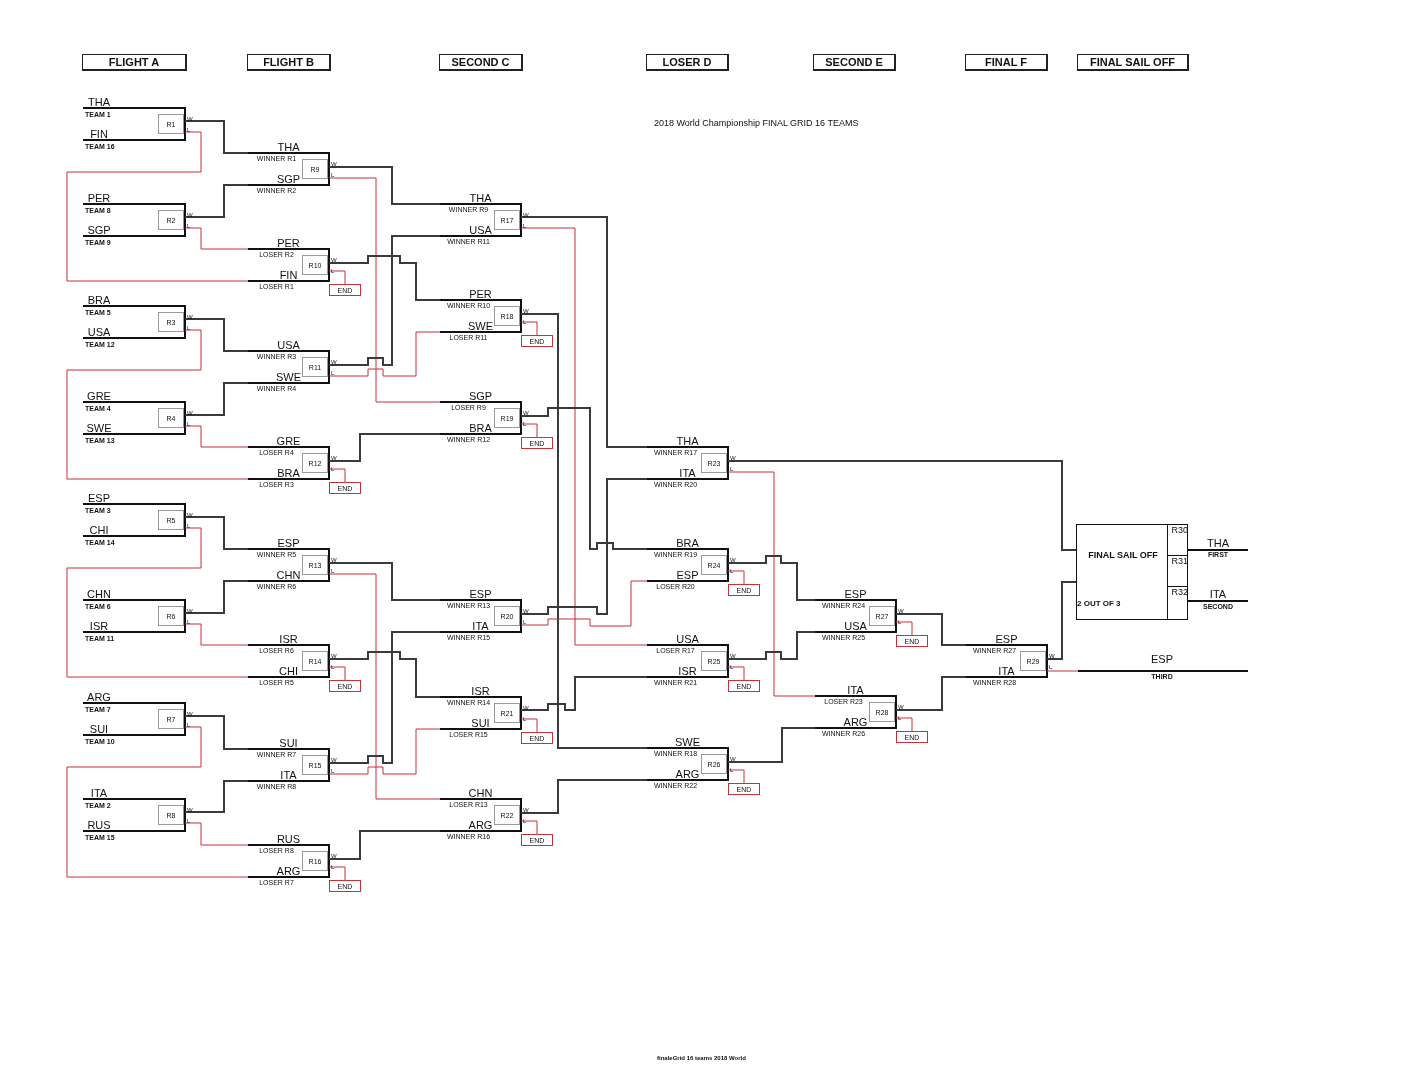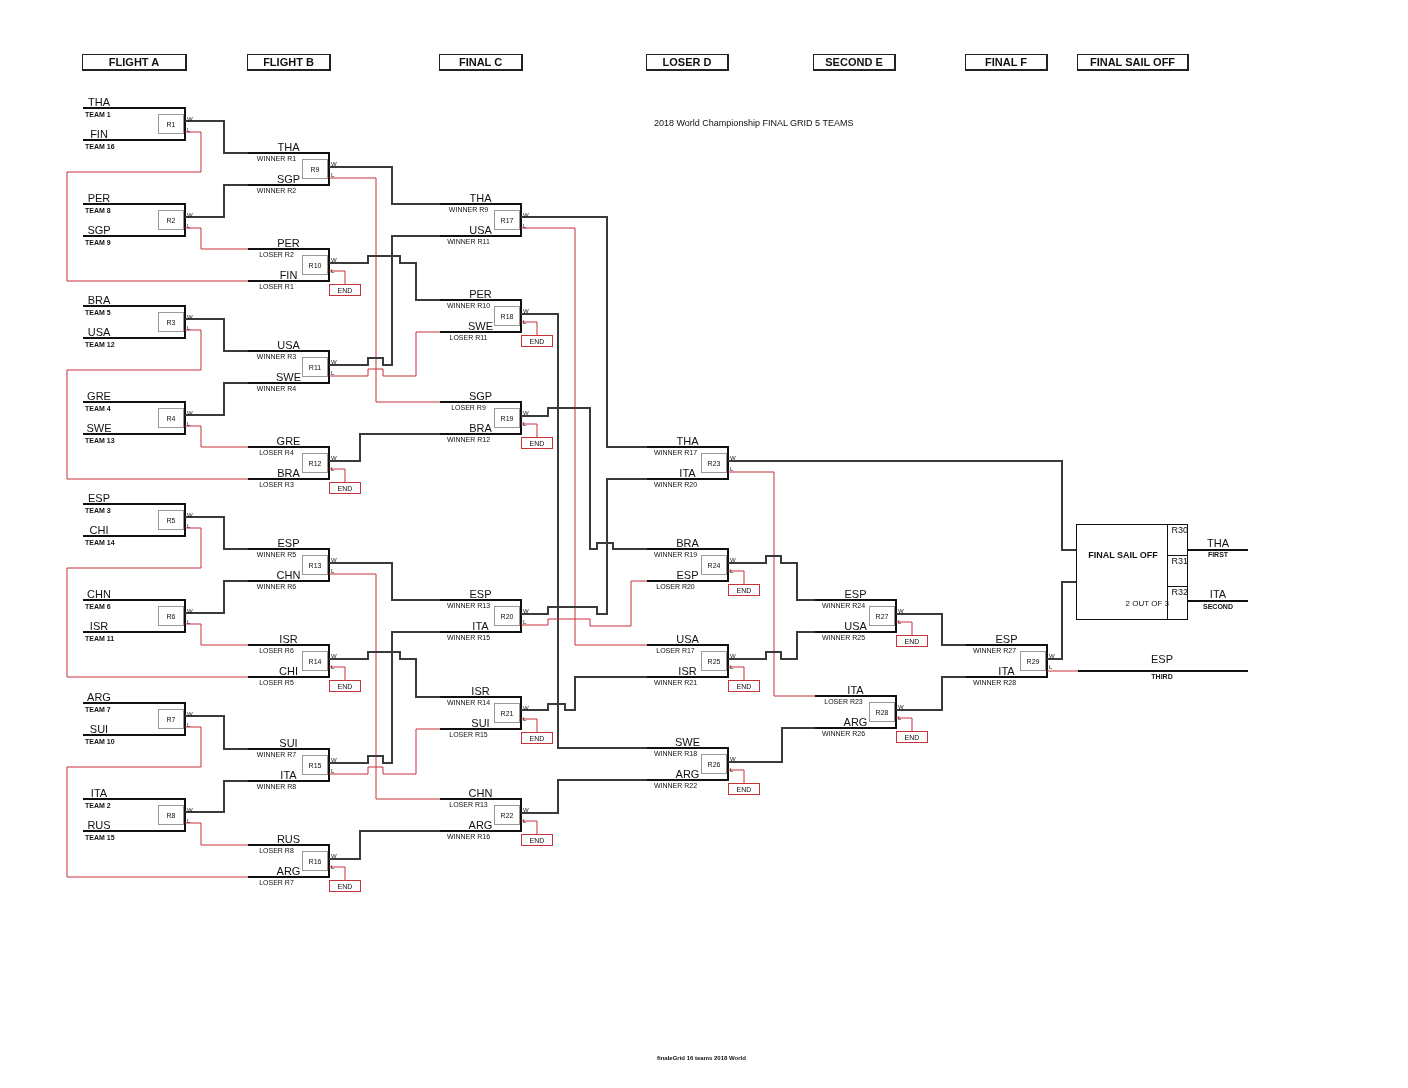--- a/index.html
+++ b/index.html
@@ -9,21 +9,21 @@
   .title{position:absolute;left:654px;top:118px;font-size:9px;}
   .footer{position:absolute;left:657px;top:1055px;font-size:6px;font-weight:bold;}
   .team{position:absolute;font-size:11px;width:80px;text-align:center;line-height:12px;}
   .sub{position:absolute;font-size:7px;line-height:8px;width:80px;text-align:center;}
   .seed{position:absolute;font-size:7px;font-weight:bold;line-height:8px;}
   .rbox{position:absolute;width:26px;height:20px;border:1px solid #999;font-size:7px;text-align:center;line-height:20px;background:#fff;box-sizing:border-box;}
   .wl{position:absolute;font-size:6px;line-height:6px;}
   .endbox{position:absolute;width:32px;height:12px;border:1px solid #c8303a;font-size:7px;text-align:center;line-height:12px;background:#fff;box-sizing:border-box;}
   .finalbox{position:absolute;left:1076px;top:524px;width:112px;height:96px;border:1px solid #111;box-sizing:border-box;}
   .finalbox .lbl{position:absolute;left:0;top:25px;width:92px;text-align:center;font-size:9px;font-weight:bold;}
-  .finalbox .lbl2{position:absolute;left:0;top:74px;width:92px;text-align:right;font-size:8px;font-weight:normal;}
+  .finalbox .lbl2{position:absolute;left:0;top:74px;width:92px;text-align:left;font-size:8px;font-weight:bold;}
   .finalbox .col{position:absolute;left:90px;top:0;width:20px;height:94px;border-left:1px solid #111;}
   .finalbox .cell{position:absolute;left:0;width:20px;height:31px;font-size:9px;border-bottom:1px solid #111;box-sizing:border-box;text-align:right;}
 </style>
 </head>
 <body>
 
 <svg id="bracket" width="1408" height="1088" xmlns="http://www.w3.org/2000/svg">
     <polyline points="83,108 185,108 185,140 83,140" fill="none" stroke="#111" stroke-width="2"></polyline>
     <polyline points="83,204 185,204 185,236 83,236" fill="none" stroke="#111" stroke-width="2"></polyline>
     <polyline points="83,306 185,306 185,338 83,338" fill="none" stroke="#111" stroke-width="2"></polyline>
@@ -111,27 +111,27 @@
     <polyline points="896,710 942,710 942,677 966,677" fill="none" stroke="#3a3a3a" stroke-width="2"></polyline>
     <polyline points="1047,659 1062,659 1062,582 1076,582" fill="none" stroke="#3a3a3a" stroke-width="2"></polyline>
     <polyline points="1047,671 1078,671" fill="none" stroke="#c8303a" stroke-width="1"></polyline>
     <polyline points="1078,671 1248,671" fill="none" stroke="#111" stroke-width="2"></polyline>
     <polyline points="1188,550 1248,550" fill="none" stroke="#111" stroke-width="2"></polyline>
     <polyline points="1188,601 1248,601" fill="none" stroke="#111" stroke-width="2"></polyline>
   </svg>
 
 <div class="flight" style="left:82px;width:102px;">FLIGHT A</div>
 <div class="flight" style="left:247px;width:81px;">FLIGHT B</div>
-<div class="flight" style="left:439px;width:81px;">FINAL C</div>
+<div class="flight" style="left:439px;width:81px;">SECOND C</div>
 <div class="flight" style="left:646px;width:80px;">LOSER D</div>
 <div class="flight" style="left:813px;width:80px;">SECOND E</div>
 <div class="flight" style="left:965px;width:80px;">FINAL F</div>
 <div class="flight" style="left:1077px;width:109px;">FINAL SAIL OFF</div>
 
-<div class="title">2018 World Championship FINAL GRID 5 TEAMS</div>
+<div class="title">2018 World Championship FINAL GRID 16 TEAMS</div>
 <div class="footer">finaleGrid 16 teams 2018 World</div>
 
 <div id="layer">
     <div class="team" style="left: 59px; top: 96px;">THA</div>
     <div class="team" style="left: 59px; top: 128px;">FIN</div>
     <div class="seed" style="left: 85px; top: 111px;">TEAM  1</div>
     <div class="seed" style="left: 85px; top: 143px;">TEAM  16</div>
     <div class="rbox" style="left: 158px; top: 114px;">R1</div>
     <div class="wl" style="left: 187px; top: 116px;">W</div>
     <div class="wl" style="left: 187px; top: 127px;">L</div>

